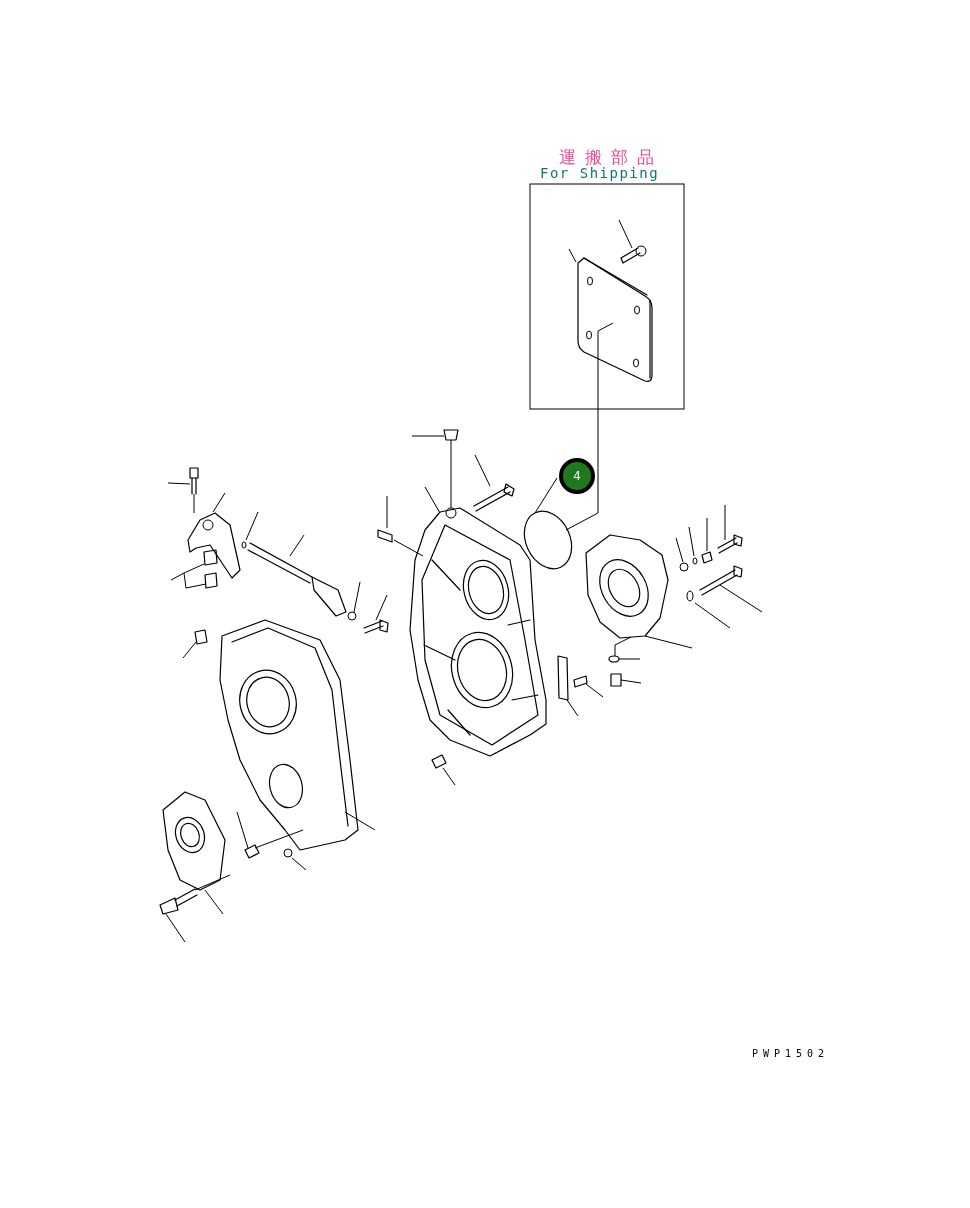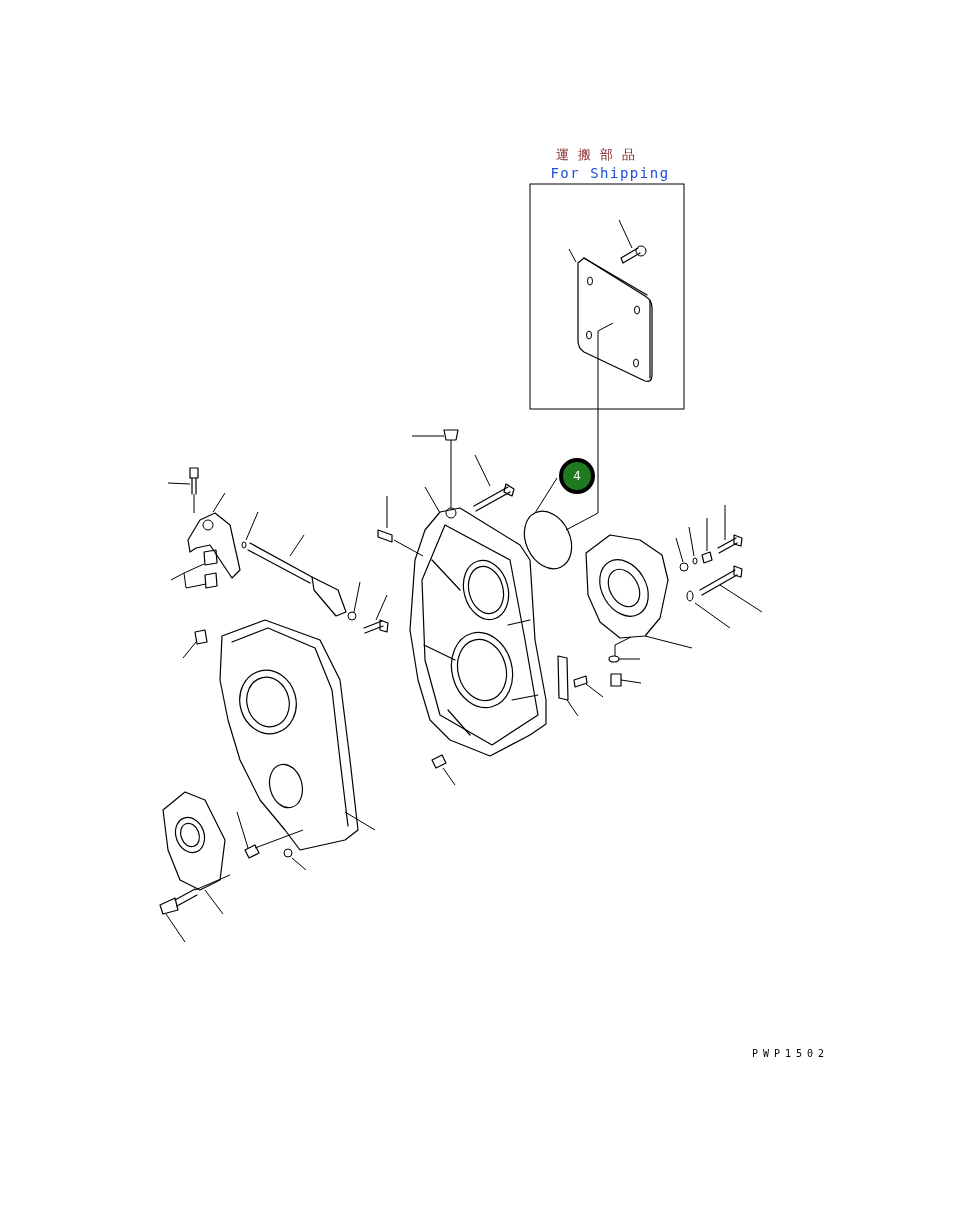--- a/index.html
+++ b/index.html
@@ -1,21 +1,21 @@
 <!DOCTYPE html>
 <html><head>
 <meta charset="utf-8">
 <style>
   html, body { margin: 0; padding: 0; background: #ffffff; }
   body { width: 970px; height: 1208px; position: relative; overflow: hidden; font-family: "DejaVu Sans Mono", monospace; }
   #diagram { position: absolute; left: 0; top: 0; width: 970px; height: 1208px; }
   .ln { fill: none; stroke: #000; stroke-width: 1.2; stroke-linejoin: round; stroke-linecap: round; }
   .thin { fill: none; stroke: #000; stroke-width: 1; }
-  .shipping-jp { position: absolute; left: 556px; top: 146px; width: 110px; text-align: left; font-size: 13px; letter-spacing: 9px; color: #7f1d1d; font-family: "DejaVu Sans", sans-serif; }
-  .shipping-en { position: absolute; left: 540px; top: 165px; width: 140px; text-align: center; font-size: 14px; letter-spacing: 1.5px; color: #1d4ed8; font-family: "DejaVu Sans Mono", monospace; }
+  .shipping-jp { position: absolute; left: 556px; top: 146px; width: 110px; text-align: center; font-size: 17px; letter-spacing: 9px; color: #ec4899; font-family: "DejaVu Sans", sans-serif; }
+  .shipping-en { position: absolute; left: 540px; top: 165px; width: 140px; text-align: left; font-size: 14px; letter-spacing: 1.5px; color: #0f766e; font-family: "DejaVu Sans Mono", monospace; }
   .callout { position: absolute; left: 559px; top: 458px; width: 36px; height: 36px; border-radius: 50%; background: #1f7a1f; border: 4px solid #000; box-sizing: border-box; color: #fff; font-family: "DejaVu Sans", sans-serif; font-size: 12px; display: flex; align-items: center; justify-content: center; cursor: pointer; }
   .drawing-code { position: absolute; left: 752px; top: 1048px; font-size: 10px; letter-spacing: 5px; color: #000; font-family: "DejaVu Sans Mono", monospace; text-align: center; }
 </style>
 </head>
 <body>
 
 <svg id="diagram" viewBox="0 0 970 1208" xmlns="http://www.w3.org/2000/svg">
 
   <g>
     <rect class="thin" x="530" y="184" width="154" height="225"></rect>

